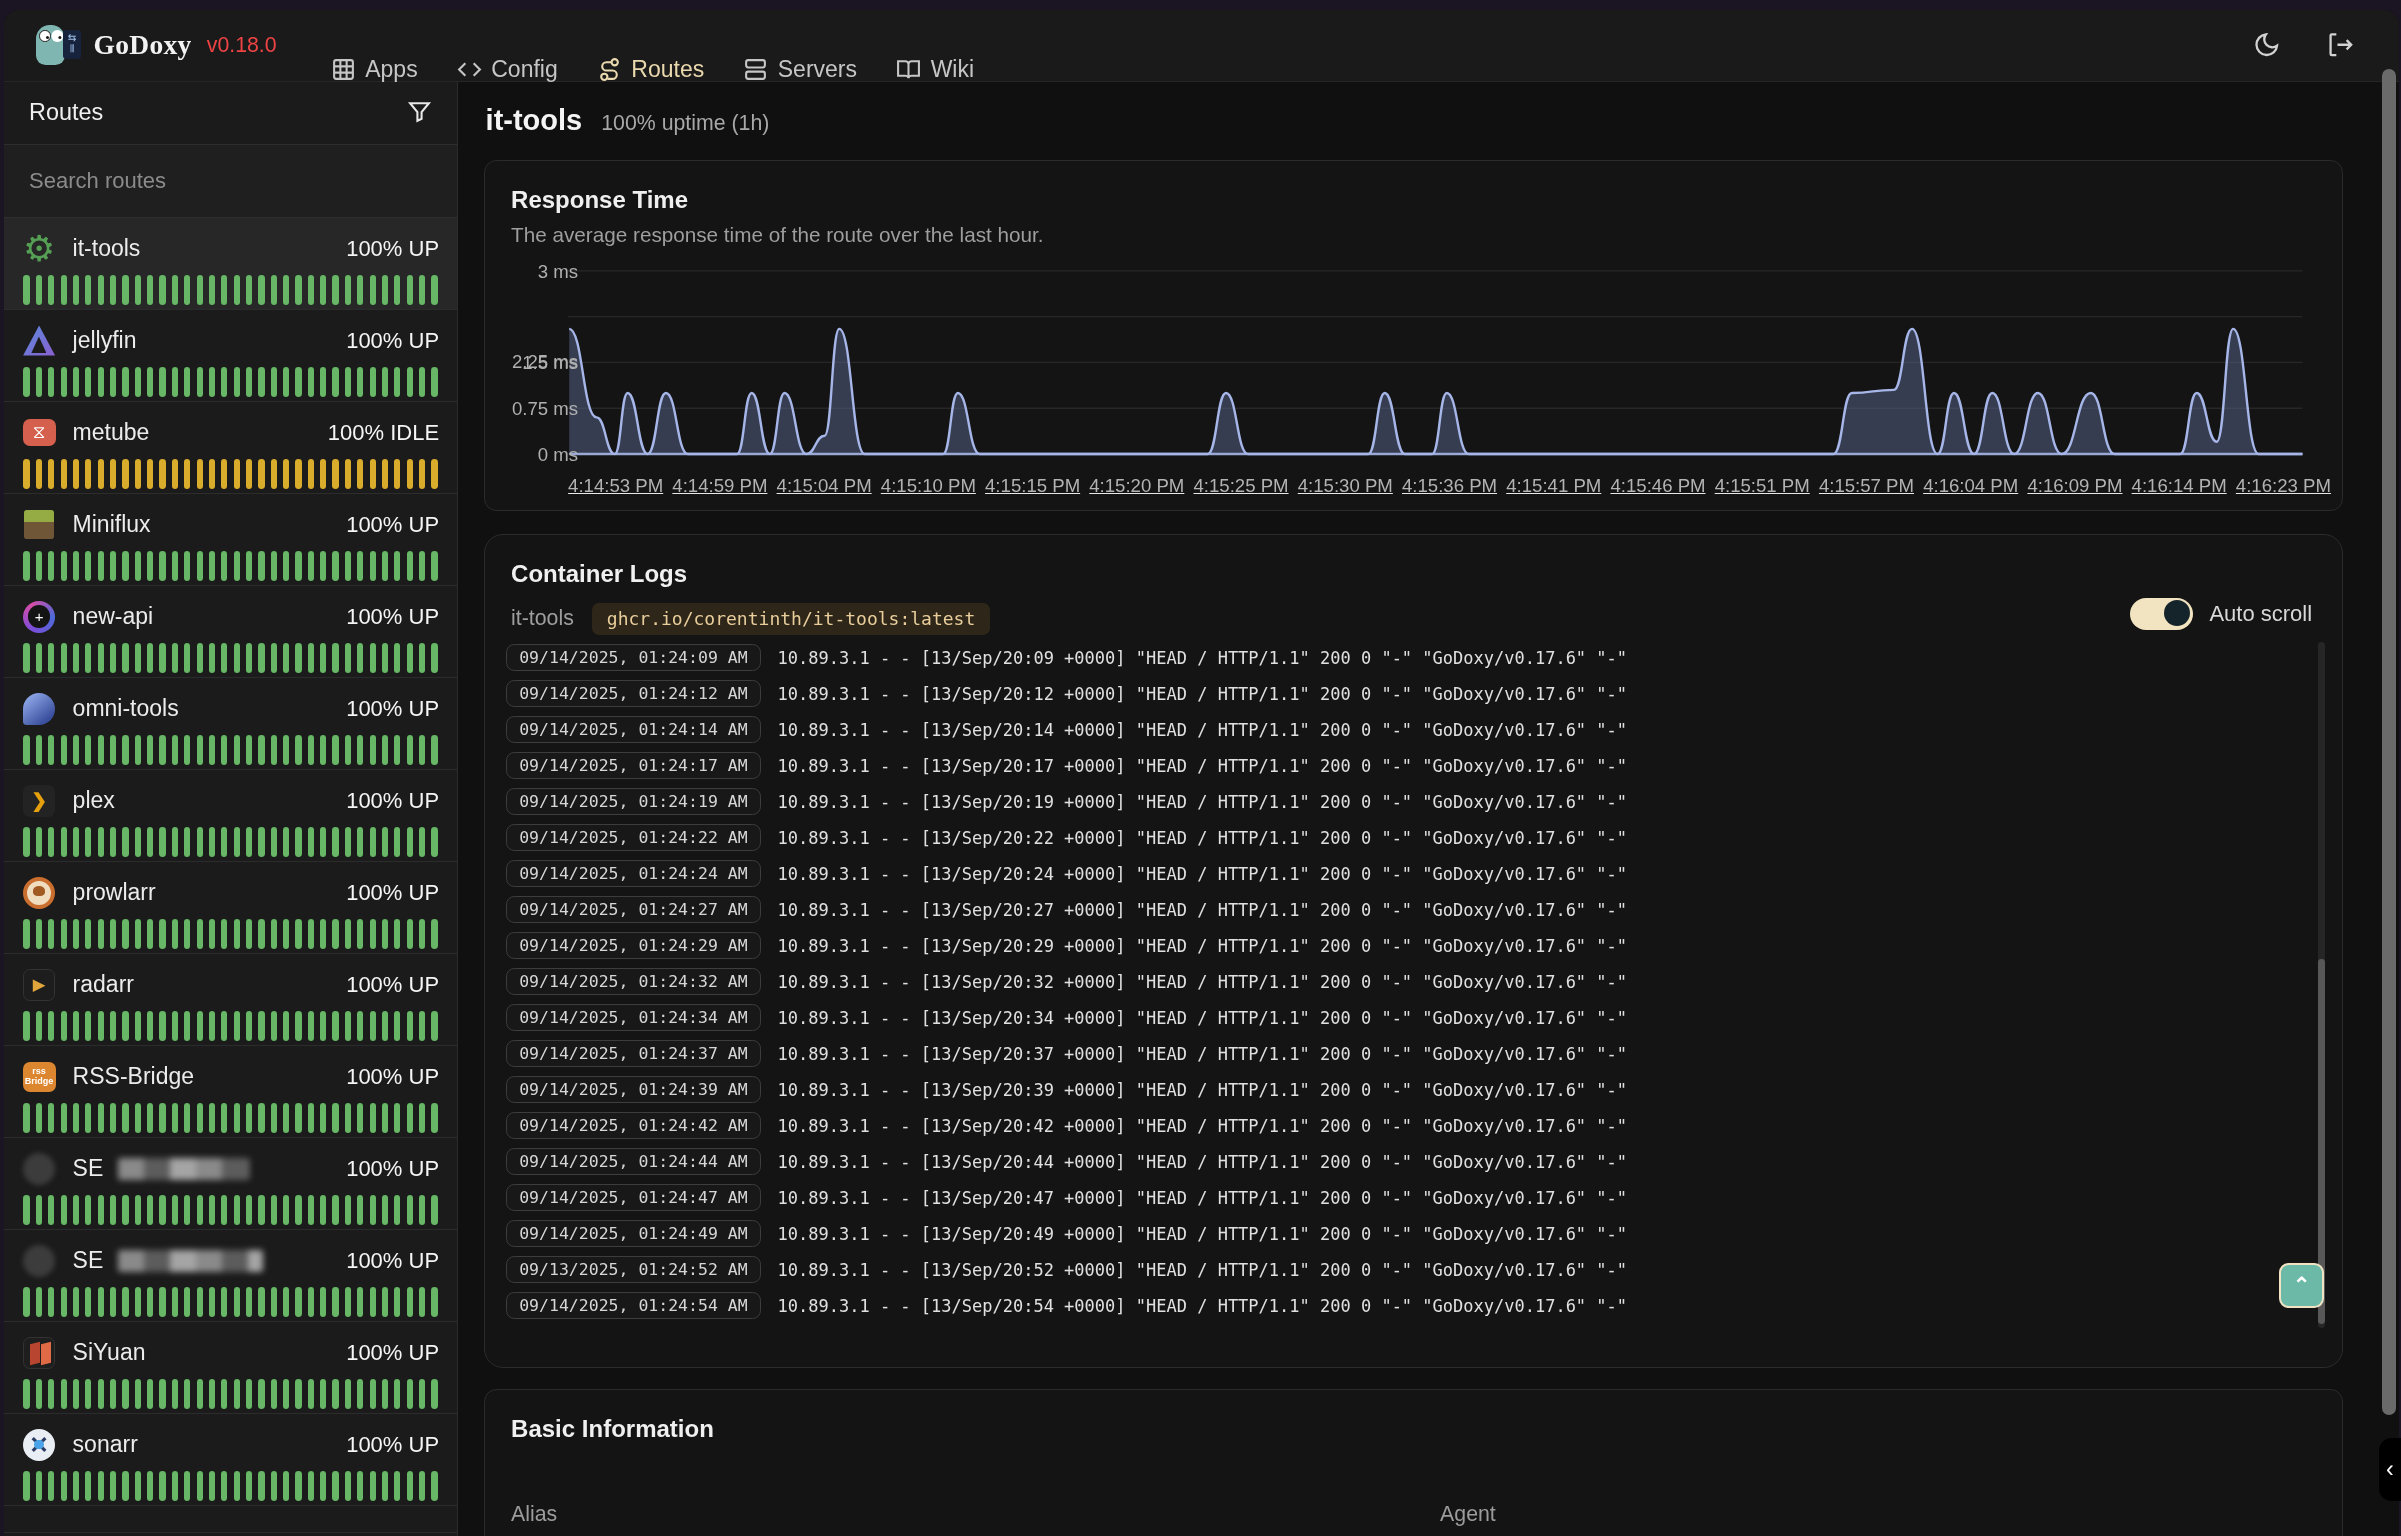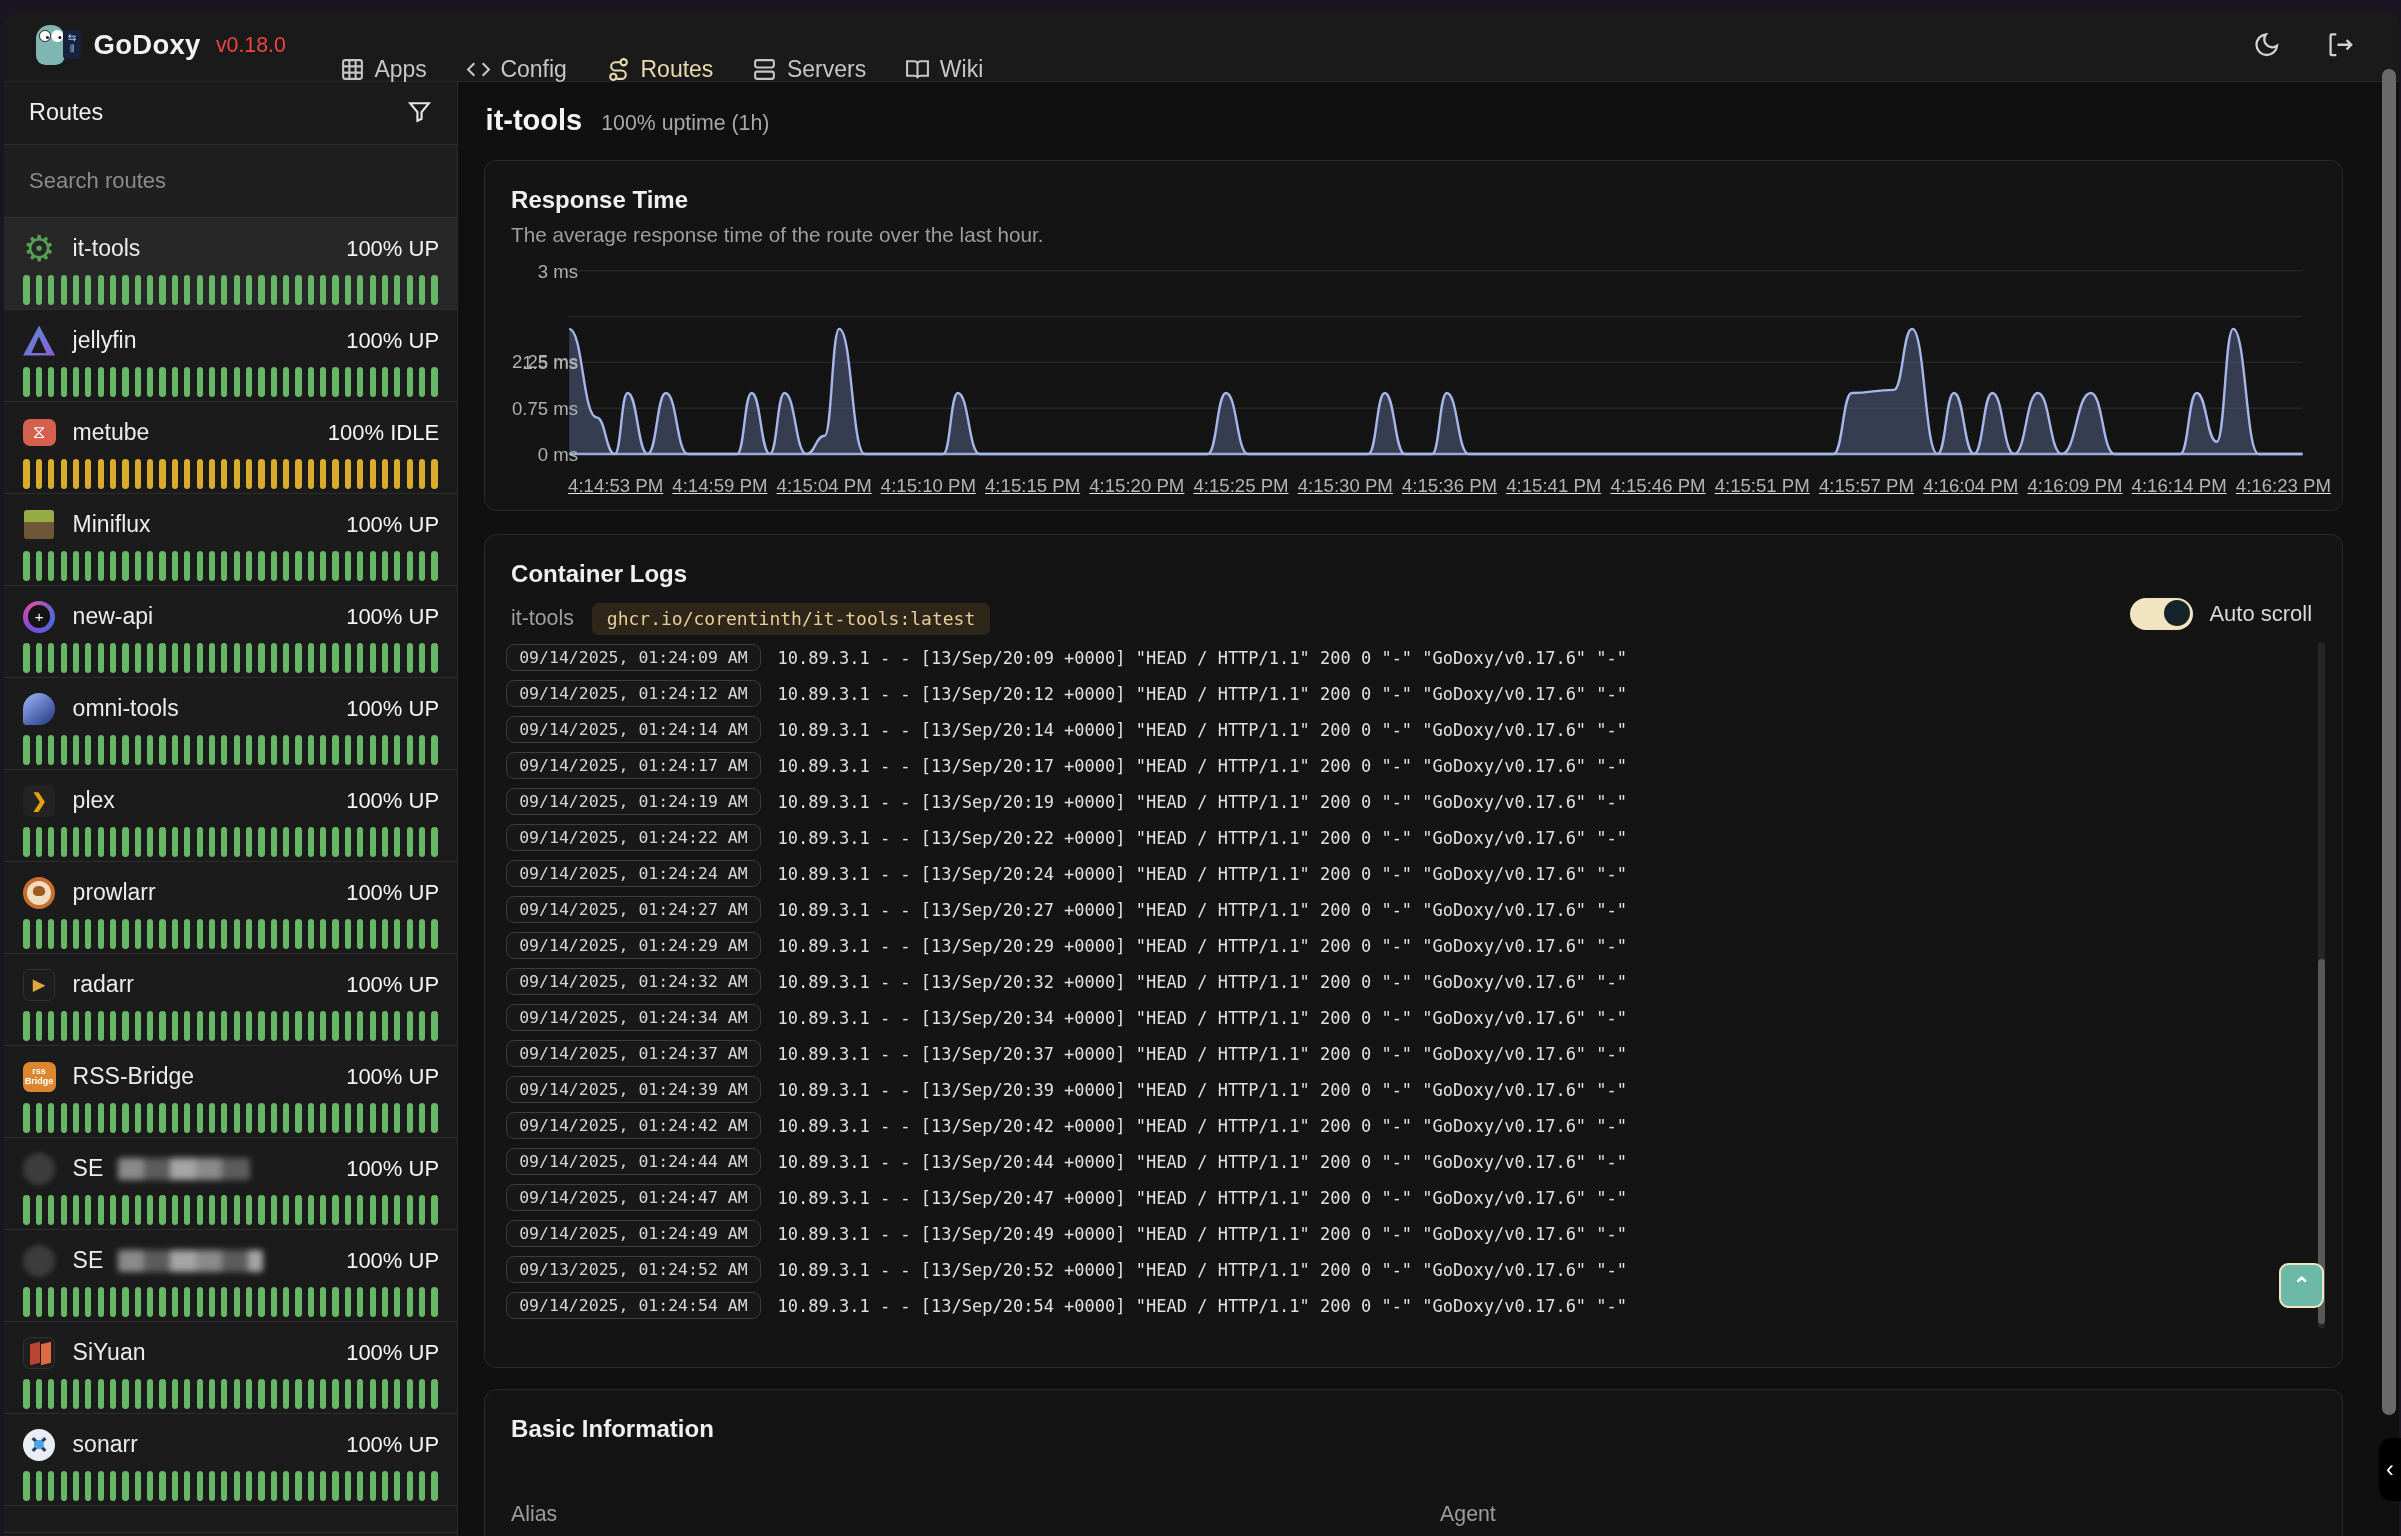--- a/index.html
+++ b/index.html
@@ -15,21 +15,21 @@
   .brand { display:flex; align-items:center; gap:12.4px; }
   .logo { position:relative; width:45px; height:43px; }
   .gopher { position:absolute; left:0; top:1.4px; width:29px; height:40px; background:#7fb6b2;
             border-radius:13.8px 13.8px 9.6px 9.6px; }
   .gopher:before { content:""; position:absolute; left:3.4px; top:5.5px; width:9.6px; height:9.6px;
             background:#fff; border-radius:50%; box-shadow:12.4px 0 0 #fff; border:0.7px solid #222; }
   .gopher:after { content:""; position:absolute; left:9.6px; top:11px; width:3.4px; height:3.4px;
             background:#1a1a1a; border-radius:50%; box-shadow:12.4px 0 0 #1a1a1a; }
   .logo-chip { position:absolute; right:0; top:6.9px; width:18px; height:29px; background:#17233d;
             border-radius:3.4px; color:#9fc0e8; font-size:10.3px; line-height:1.1; text-align:center; padding-top:1.4px; }
-  .brand-name { font-size:27.5px; font-weight:bold; color:#f2f2f2; letter-spacing:0.3px; }
+  .brand-name { font-size:27.5px; font-weight:bold; color:#f2f2f2; letter-spacing:0.3px;font-family:Liberation Serif, serif; }
   .brand-ver { font-size:21.3px; color:#ef4444; margin-left:2.8px; }
   .nav-items { display:flex; align-items:center; gap:39px; margin-left:54px; }
   .nav-item { display:flex; align-items:center; gap:9.6px; font-size:23px; color:#c6c6c6; cursor:pointer;margin-top:48px; }
   .nav-item svg { width:25px; height:25px; stroke:#c6c6c6; }
   .nav-item.active { color:#ead9ae; }
   .nav-item.active svg { stroke:#ead9ae; }
   .nav-right { margin-left:auto; display:flex; align-items:center; gap:45px; padding-right:13.8px; }
   .nav-right svg { width:27.5px; height:27.5px; stroke:#d2d2d2; cursor:pointer; }
 
   
@@ -105,21 +105,21 @@
   .card { position:absolute; left:26px; width:1859px; background:#141414;
           border:0.7px solid #2b2b2b; border-radius:12.4px; }
   .card-title { font-size:24px; font-weight:bold; color:#f0f0f0; }
   .card-desc { font-size:20.7px; color:#9e9e9e; margin-top:9.6px; }
 
   .rt-card { top:78px; height:351px; padding:25px 0 0 26px; }
   .ylabel { position:absolute; font-size:18.6px; color:#b0b0b0; right:1764px; width:90px; text-align:right; }
   .xlabels { position:absolute; left:83px; top:314px; width:1763px; display:flex; justify-content:space-between;text-decoration:underline; }
   .xlabels span { font-size:18.6px; color:#b3b3b3; }
 
-  .logs-card { top:452px; height:834px; padding:25px 0 0 26px; }
+  .logs-card { top:452px; height:834px; padding:25px 0 0 26px;border-radius:19px; }
   .logs-sub { display:flex; align-items:center; margin-top:15px; gap:18px; }
   .logs-route { font-size:21.3px; color:#9e9e9e; }
   .img-badge { background:#2e2719; color:#e9ce9c; font-family:"DejaVu Sans Mono",monospace;
                font-size:18px; padding:5.5px 15px; border-radius:6.9px; }
   .autoscroll { position:absolute; right:30px; top:63px; display:flex; align-items:center; gap:16.5px; }
   .switch { width:63px; height:32px; border-radius:16.5px; background:#f2e4c0; position:relative; cursor:pointer; }
   .switch i { position:absolute; right:2.8px; top:2.8px; width:26px; height:26px; border-radius:50%; background:#15242a; }
   .autoscroll-label { font-size:22px; color:#d8d8d8; }
   .loglist { position:absolute; left:20.7px; top:105px; width:1790px; height:690px; overflow:hidden; }
   .logrow { height:36px; display:flex; align-items:center; }

